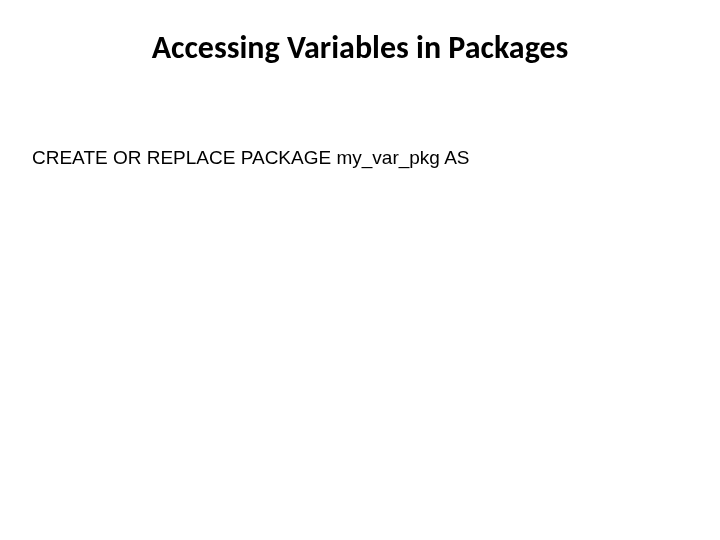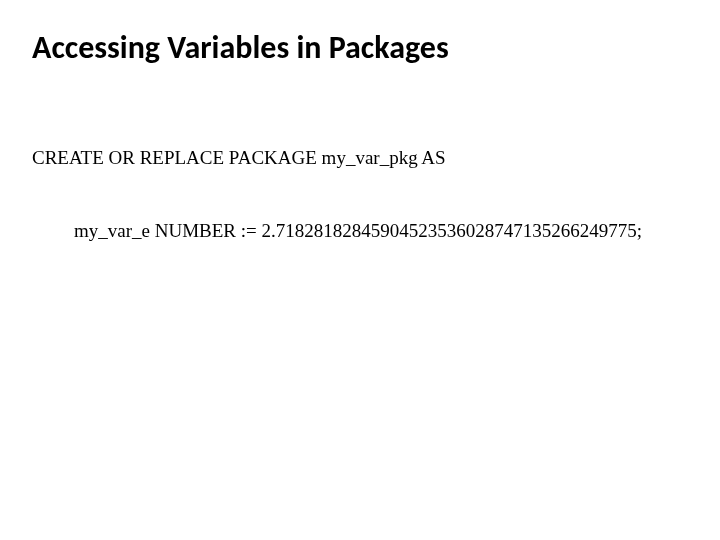--- a/index.html
+++ b/index.html
@@ -14,48 +14,48 @@
   .slide {
     width: 720px;
     height: 540px;
     position: relative;
     box-sizing: border-box;
     padding: 28px 32px 0 32px;
   }
   .title {
     font-size: 32px;
     font-weight: 700;
+    text-align: center;
     margin: 0 0 30px 0;
     letter-spacing: 0px;
   }
   .code-block {
     font-size: 19px;
     line-height: 1.28;
     white-space: pre;
-    font-family: Liberation Serif, serif;
+    font-family: Liberation Sans, sans-serif;
   }
   .code-block .line {
     display: block;
   }
   .indent {
     padding-left: 42px;
   }
   .gap {
     height: 20px;
   }
 </style>
 </head>
 <body>
 
 <div class="slide">
   <h1 class="title">Accessing Variables in Packages</h1>
 
   <div class="code-block">
     <span class="line">CREATE OR REPLACE PACKAGE my_var_pkg AS</span>
-    <span class="line indent">my_var_e NUMBER := 2.71828182845904523536028747135266249775;</span>
   </div>
 
   <div class="gap"></div>
 
   <div class="code-block">
     
     
     
     
     

